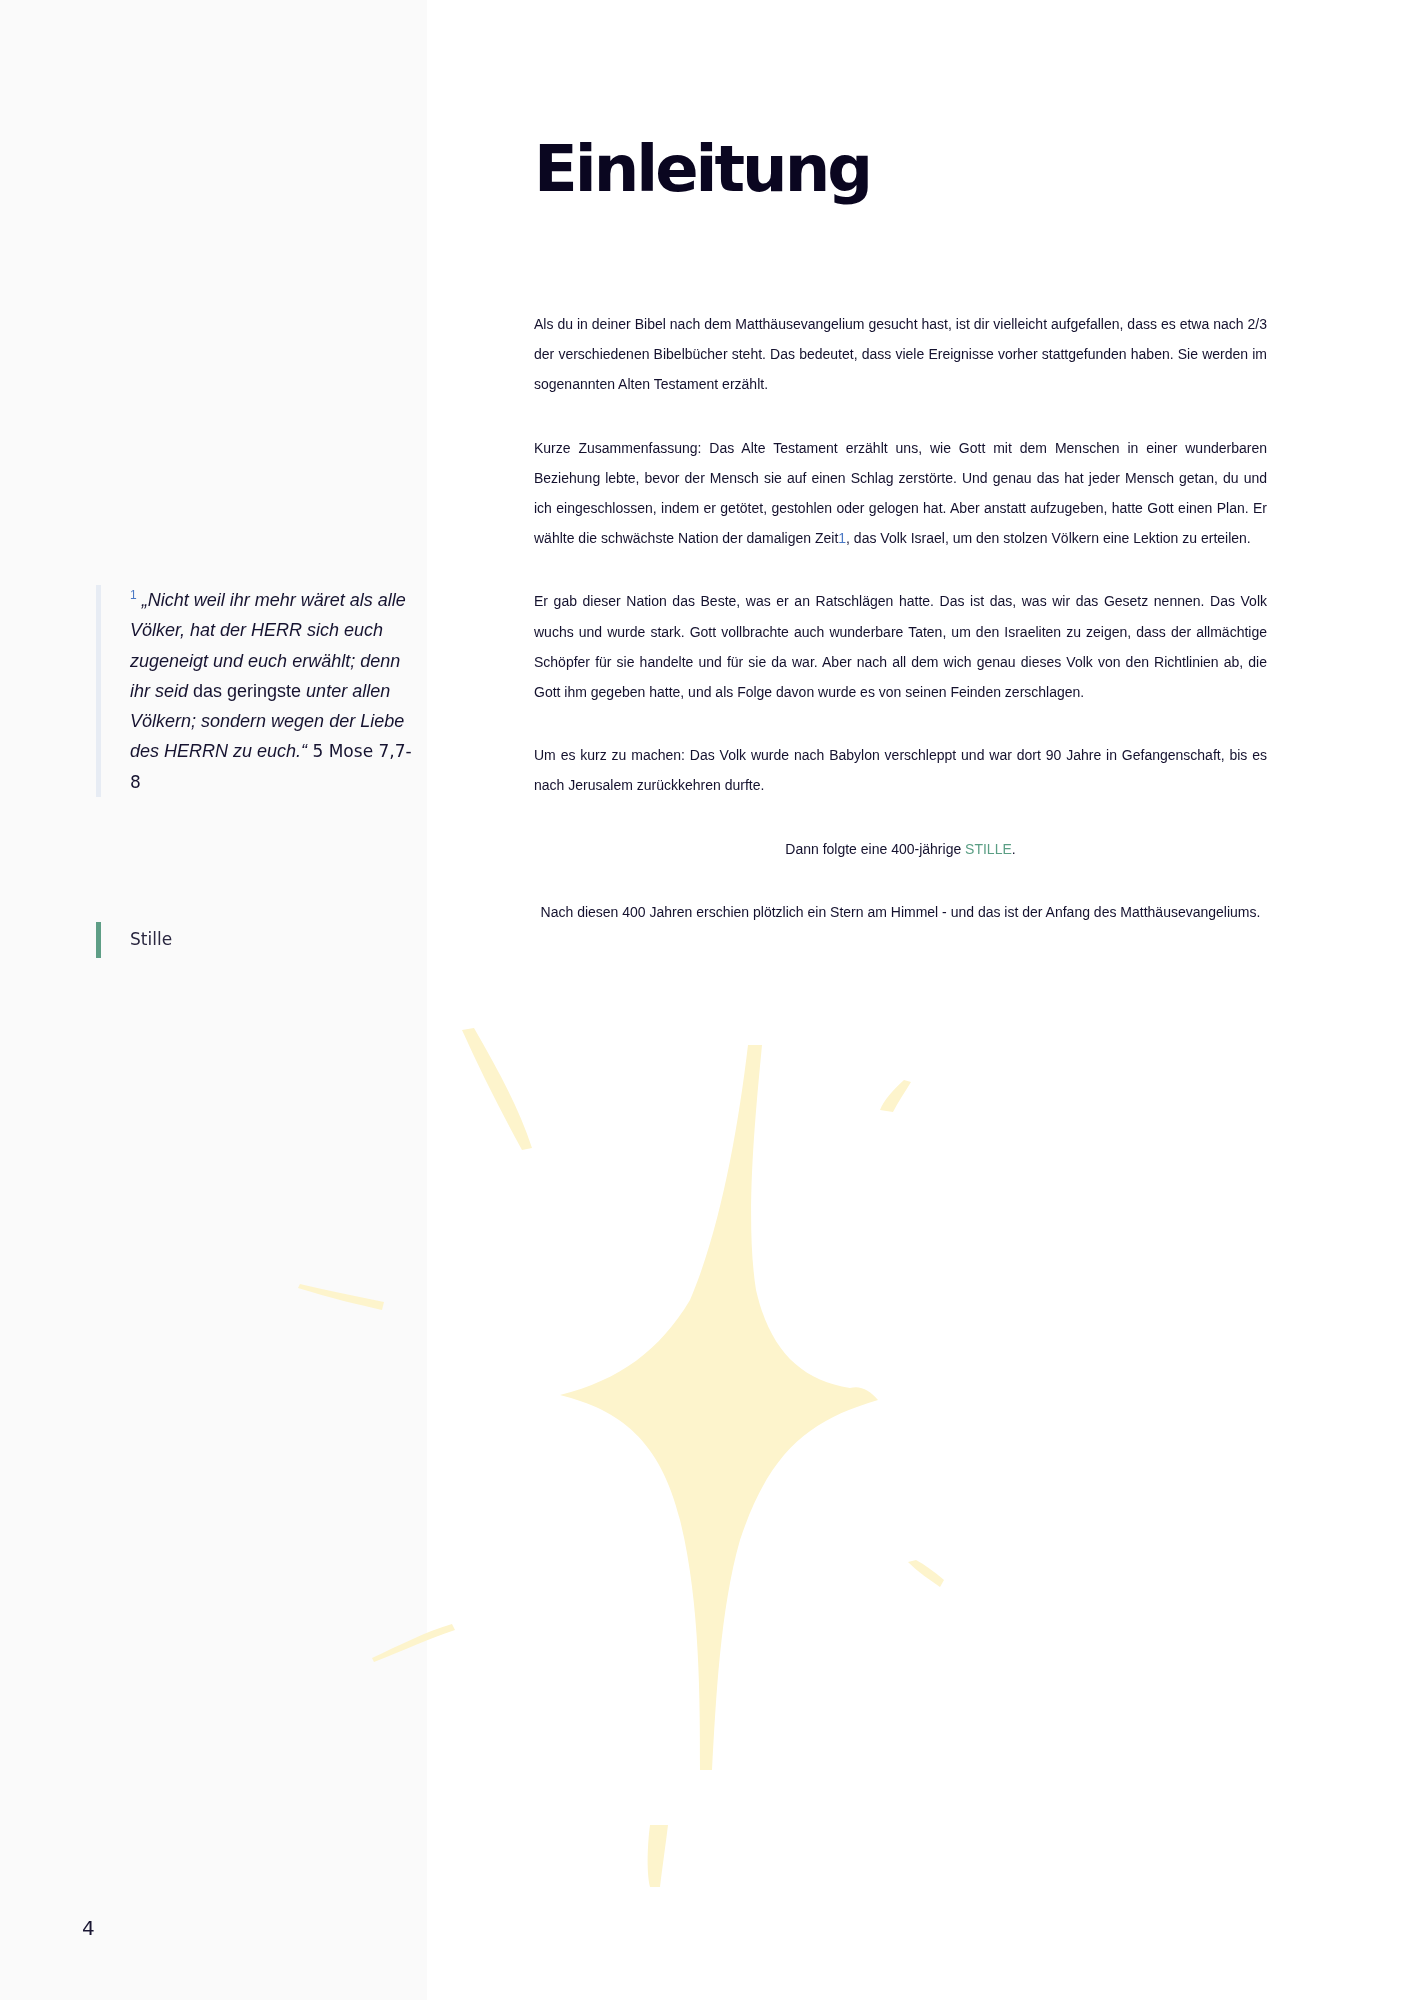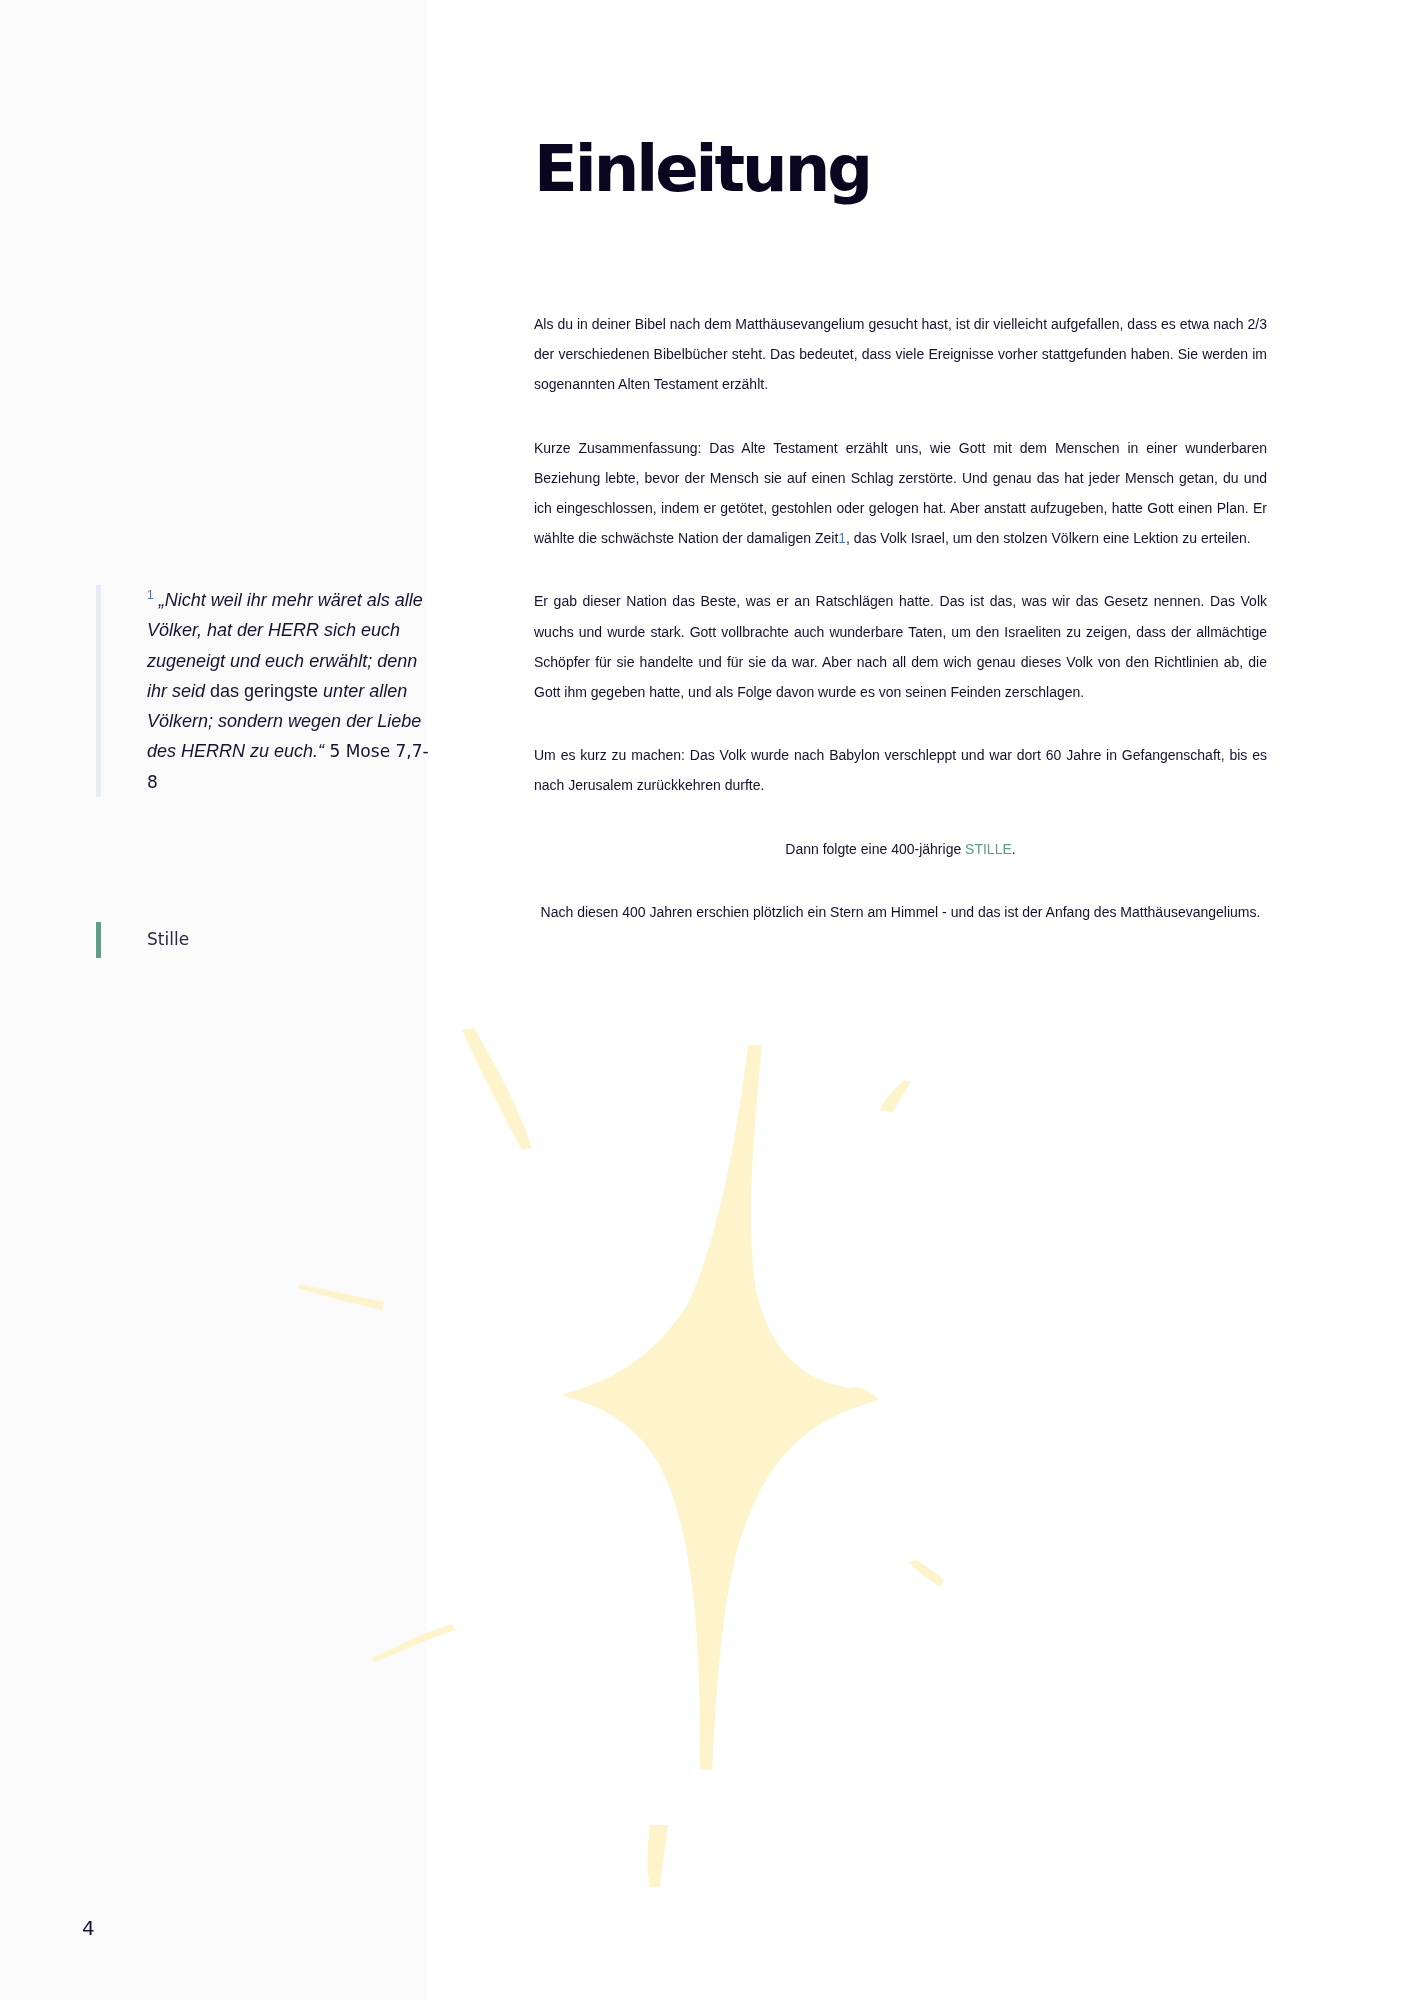--- a/index.html
+++ b/index.html
@@ -24,21 +24,21 @@
     .main-text {
       position: absolute; left: 521px; top: 309px; width: 733px;
       font-size: 14px; line-height: 30.2px; color: #14112e;
     }
     .main-text p { margin: 0 0 33px 0; text-align: justify; }
     .main-text p.left { text-align: center; }
     .fn-ref { color: #4a78c4; }
     .stille-link { color: #5a9e84; }
 
     .note {
-      position: absolute; left: 83px; padding-left: 46px;
+      position: absolute; left: 83px; padding-left: 29px;
       font-size: 18px; line-height: 30.3px; color: #161330;
     }
     .note-verse { top: 585px; width: 290px; border-left: 5px solid #e7ecf4; }
     .note-verse em { font-style: italic; }
     .note-verse .sup { color: #4a78c4; font-size: 12px; vertical-align: super; line-height: 0; }
     .note-verse .ref { font-family: "DejaVu Sans", sans-serif; font-size: 17px; }
     .note-stille { top: 922px; width: 290px; border-left: 5px solid #5e9e86; padding-top: 4px; padding-bottom: 6px; }
     .note-stille .heading { font-family: "DejaVu Sans", sans-serif; font-size: 17px; line-height: 26px; color: #2a2740; }
     .page-num {
       position: absolute; left: 69px; top: 1916px; font-size: 20px; color: #1a1733;
@@ -64,21 +64,21 @@
   </g>
 </svg>
 
 <div class="content">
   <h1 class="title">Einleitung</h1>
 
   <div class="main-text">
     <p>Als du in deiner Bibel nach dem Matthäusevangelium gesucht hast, ist dir vielleicht aufgefallen, dass es etwa nach 2/3 der verschiedenen Bibelbücher steht. Das bedeutet, dass viele Ereignisse vorher stattgefunden haben. Sie werden im sogenannten Alten Testament erzählt.</p>
     <p><span>Kurze Zusammenfassung: Das Alte Testament erzählt uns, wie Gott mit dem Menschen in einer wunderbaren Beziehung lebte, bevor der Mensch sie auf einen Schlag zerstörte. Und genau das hat jeder Mensch getan, du und ich eingeschlossen, indem er getötet, gestohlen oder gelogen hat. Aber anstatt aufzugeben, hatte Gott einen Plan. Er wählte die schwächste Nation der damaligen Zeit</span><span class="fn-ref">1</span><span>, das Volk Israel, um den stolzen Völkern eine Lektion zu erteilen.</span></p>
     <p>Er gab dieser Nation das Beste, was er an Ratschlägen hatte. Das ist das, was wir das Gesetz nennen. Das Volk wuchs und wurde stark. Gott vollbrachte auch wunderbare Taten, um den Israeliten zu zeigen, dass der allmächtige Schöpfer für sie handelte und für sie da war. Aber nach all dem wich genau dieses Volk von den Richtlinien ab, die Gott ihm gegeben hatte, und als Folge davon wurde es von seinen Feinden zerschlagen.</p>
-    <p>Um es kurz zu machen: Das Volk wurde nach Babylon verschleppt und war dort 60 Jahre in Gefangenschaft, bis es nach Jerusalem zurückkehren durfte.</p>
+    <p>Um es kurz zu machen: Das Volk wurde nach Babylon verschleppt und war dort 90 Jahre in Gefangenschaft, bis es nach Jerusalem zurückkehren durfte.</p>
     <p class="left"><span>Dann folgte eine 400-jährige </span><span class="stille-link">STILLE</span><span>.</span></p>
     <p class="left">Nach diesen 400 Jahren erschien plötzlich ein Stern am Himmel - und das ist der Anfang des Matthäusevangeliums.</p>
   </div>
 
   <div class="note note-verse">
     <span class="sup">1</span>
     <em>„Nicht weil ihr mehr wäret als alle Völker, hat der HERR sich euch zugeneigt und euch erwählt; denn ihr seid</em><span> das geringste </span><em>unter allen Völkern; sondern wegen der Liebe des HERRN zu euch.</em><em>“</em><span class="ref"> 5 Mose 7,7-8</span>
   </div>
 
   <div class="note note-stille">

